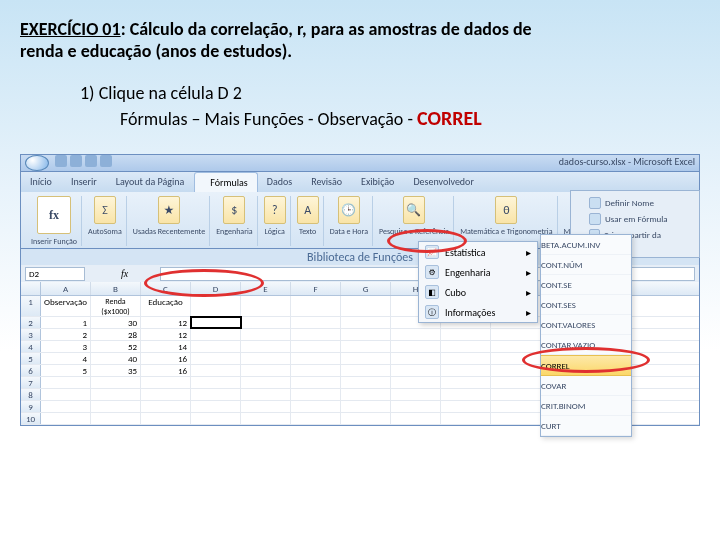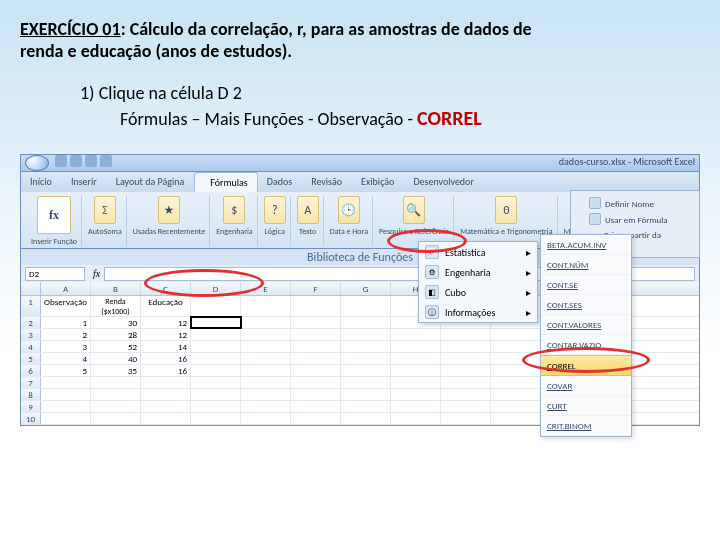--- a/index.html
+++ b/index.html
@@ -21,41 +21,41 @@
   .rtab { padding: 3px 9px; border-right: 1px solid transparent; cursor: pointer; }
   .rtab.active { background: #f2f7fc; border: 1px solid #a0bde0; border-bottom: none; border-radius: 3px 3px 0 0; color: #000; padding-left: 15px; }
   .ribbon-body { background: linear-gradient(#e8f1fa,#d4e4f4); border: 1px solid #6c8fc0; border-top: none; padding: 4px 6px 2px; display: flex; gap: 2px; }
   .rgroup { display: flex; flex-direction: column; align-items: center; padding: 0 4px; border-right: 1px solid #b9cfe6; font-size: 8px; color: #3a4a66; }
   .rgroup:last-child { border-right: none; }
   .rgroup .icons { display: flex; gap: 3px; margin-bottom: 2px; }
   .ricon { width: 22px; height: 28px; background: linear-gradient(#fef5d8,#f9e4a8); border: 1px solid #d6c078; border-radius: 2px; display: flex; align-items: center; justify-content: center; font-size: 12px; }
   .ricon.big { width: 34px; height: 38px; }
   .ricon.fx { background: #fff; font-weight: bold; font-family: serif; }
   .rlabel { font-size: 8px; white-space: nowrap; }
-  .formula-bar { background: #e6eef7; border-left: 1px solid #6c8fc0; border-right: 1px solid #6c8fc0; display: flex; height: 17px; font-size: 10px; align-items: center; }
+  .formula-bar { background: #e6eef7; border-left: 1px solid #6c8fc0; border-right: 1px solid #6c8fc0; display: flex; height: 17px; font-size: 10px; align-items: center; gap: 28px; }
   .namebox { width: 60px; background: #fff; border: 1px solid #a7bcd4; height: 14px; margin: 0 4px; padding: 0 3px; font-size: 9px; display: flex; align-items: center; }
   .fxbar { flex: 1; background: #fff; border: 1px solid #a7bcd4; height: 14px; margin-right: 4px; }
   .sheet { background: #fff; border: 1px solid #6c8fc0; border-top: none; font-size: 10px; }
   .colhdr { display: flex; background: linear-gradient(#f4f8fc,#dde9f5); border-bottom: 1px solid #b0c4dc; }
   .corner { width: 20px; border-right: 1px solid #b0c4dc; }
   .ch { width: 50px; text-align: center; border-right: 1px solid #d1dce9; font-size: 9px; color: #3a4a66; padding: 1px 0; }
   .row { display: flex; border-bottom: 1px solid #e4e9f0; }
   .rh { width: 20px; background: linear-gradient(#f4f8fc,#dde9f5); border-right: 1px solid #b0c4dc; text-align: center; font-size: 9px; color: #3a4a66; }
   .cell { width: 50px; border-right: 1px solid #e4e9f0; padding: 0 3px; text-align: right; font-size: 9px; }
   .cell.txt { text-align: center; }
   .cell.sel { outline: 2px solid #000; outline-offset: -1px; background: #fff; }
   .circle-red { position: absolute; border: 3px solid #e03030; border-radius: 50%; pointer-events: none; }
   .dropdown { position: absolute; background: #f4f7fb; border: 1px solid #9ab4d4; font-size: 10px; width: 120px; box-shadow: 2px 2px 5px rgba(0,0,0,.2); }
   .dropdown .ditem { padding: 3px 6px; display: flex; align-items: center; gap: 6px; cursor: pointer; }
   .dropdown .dicon { width: 14px; height: 14px; background: #d9e6f4; border: 1px solid #a8c0dc; border-radius: 2px; font-size: 8px; display: flex; align-items: center; justify-content: center; }
   .funclist { position: absolute; background: #f9fbfd; border: 1px solid #9ab4d4; font-size: 9px; width: 92px; box-shadow: 2px 2px 5px rgba(0,0,0,.15); }
-  .funclist .fitem { padding: 4px 6px; border-bottom: 1px solid #eef2f7; color: #3a4a66; cursor: pointer; text-decoration: underline; }
+  .funclist .fitem { padding: 4px 0; border-bottom: 1px solid #eef2f7; color: #3a4a66; cursor: pointer; }
   .funclist .fitem.hl { background: linear-gradient(#fde9a9,#fbd769); border-top: 1px solid #e8c050; border-bottom: 1px solid #e8c050; color: #000; }
   .right-panel { position: absolute; background: #e6eef7; border: 1px solid #9ab4d4; font-size: 9px; padding: 4px 6px; right: 0; top: 36px; width: 130px; }
-  .right-panel .rline { display: flex; align-items: center; gap: 4px; padding: 2px 12px; color: #3a4a66; }
+  .right-panel .rline { display: flex; align-items: flex-start; gap: 4px; padding: 2px 12px; color: #3a4a66; }
   .right-panel .ricn { width: 12px; height: 12px; background: #cadff2; border: 1px solid #9ab4d4; border-radius: 2px; }
 </style>
 </head>
 <body>
 
 <div class="title">
   <span class="ex">EXERCÍCIO 01</span><span class="rest">: Cálculo da correlação, r, para as amostras de dados de</span>
 </div>
 <div class="subtitle">renda e educação (anos de estudos).</div>
 
@@ -338,20 +338,20 @@
 
   <div class="funclist" style="top:80px; left:520px;">
     <div class="fitem">BETA.ACUM.INV</div>
     <div class="fitem">CONT.NÚM</div>
     <div class="fitem">CONT.SE</div>
     <div class="fitem">CONT.SES</div>
     <div class="fitem">CONT.VALORES</div>
     <div class="fitem">CONTAR.VAZIO</div>
     <div class="fitem hl">CORREL</div>
     <div class="fitem">COVAR</div>
+    <div class="fitem">CRIT.BINOM</div>
     <div class="fitem">CURT</div>
-    <div class="fitem">CRIT.BINOM</div>
   </div>
 
   <div class="circle-red" style="top:115px; left:124px; width:120px; height:28px;"></div>
   <div class="circle-red" style="top:75px; left:367px; width:80px; height:24px;"></div>
   <div class="circle-red" style="top:193px; left:502px; width:128px; height:26px;"></div>
 </div>
 
 </body></html>

